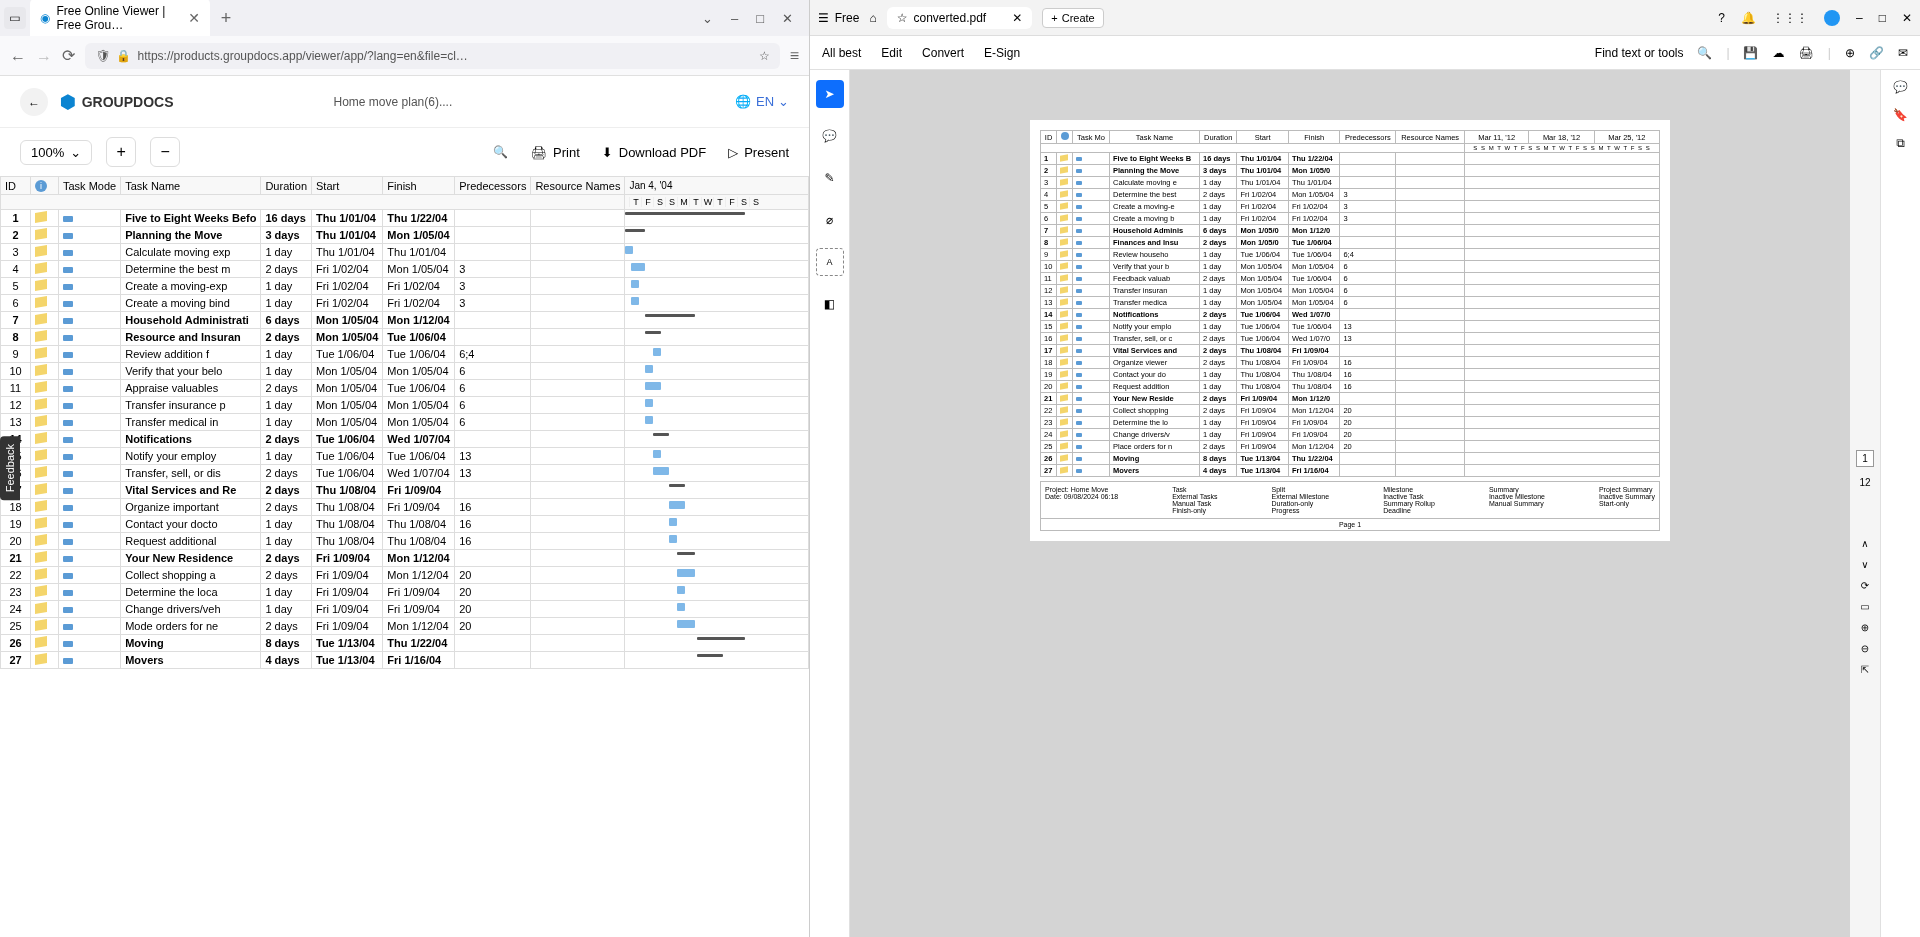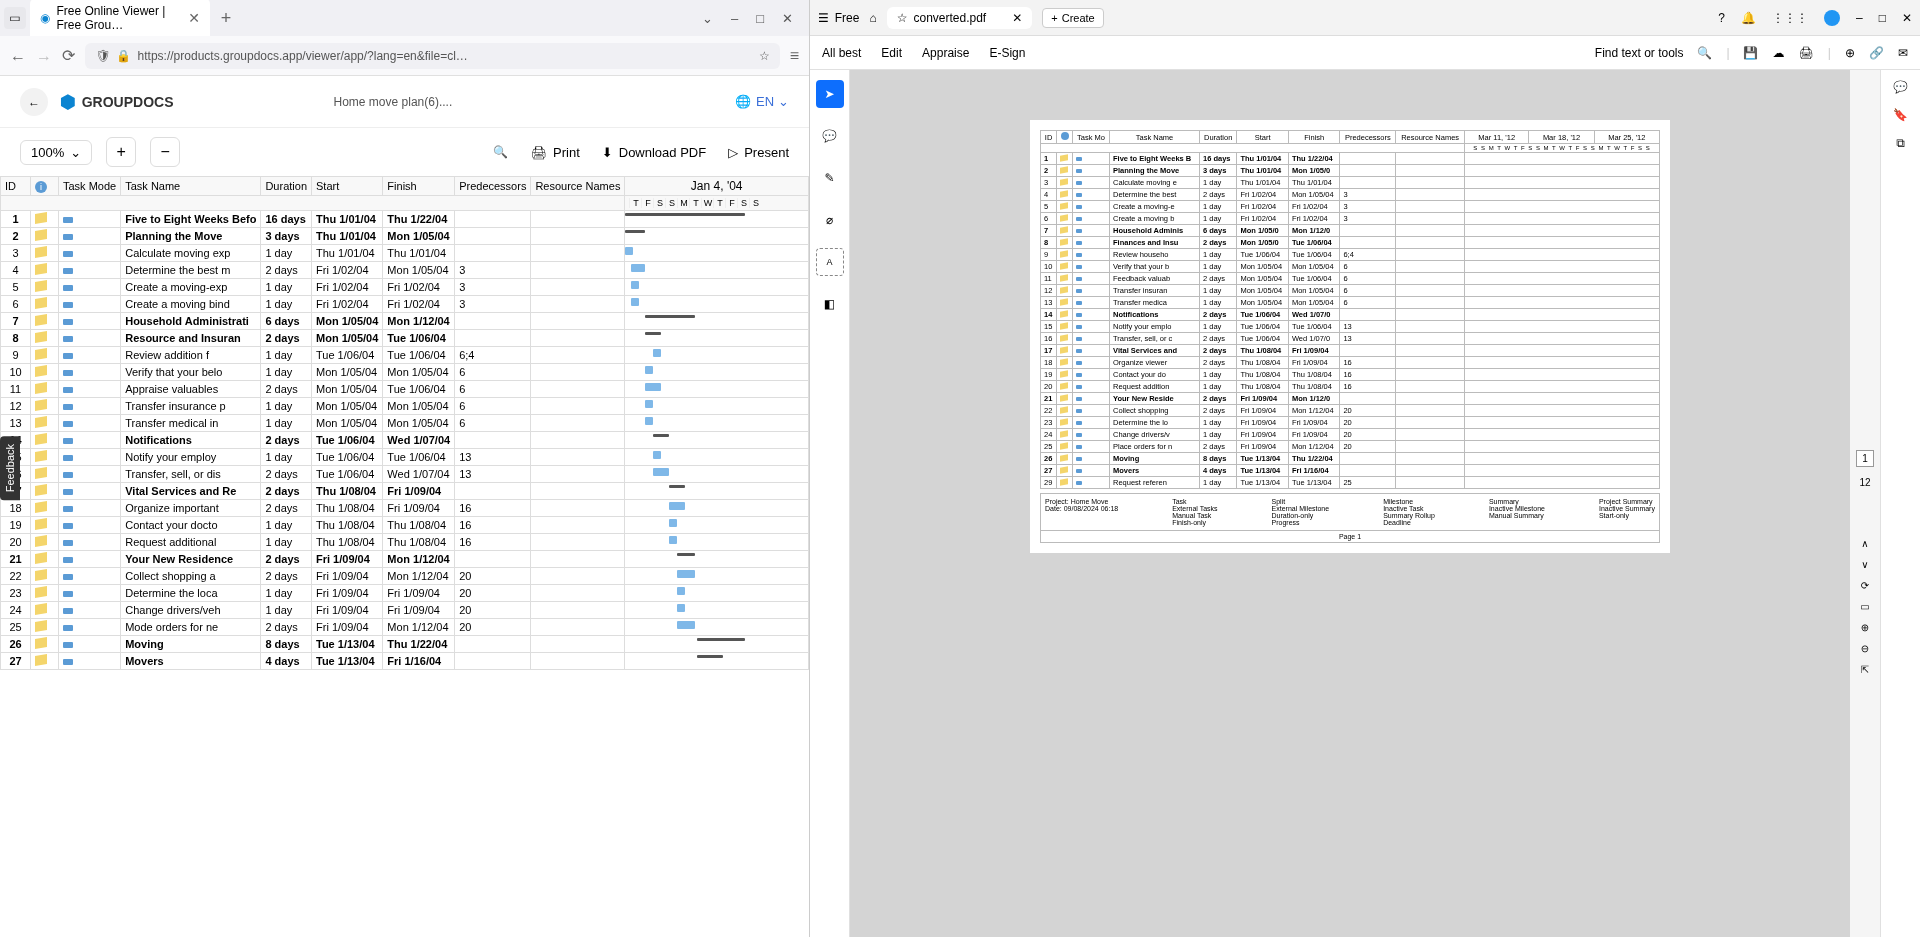--- a/index.html
+++ b/index.html
@@ -154,21 +154,21 @@
           <th style="width:30px">ID</th>
           <th style="width:28px"><span style="display:inline-block;width:12px;height:12px;border-radius:50%;background:#5b9bd5;color:#fff;font-size:9px;text-align:center;line-height:12px">i</span></th>
           <th style="width:46px">Task Mode</th>
           <th style="width:130px">Task Name</th>
           <th style="width:50px">Duration</th>
           <th style="width:70px">Start</th>
           <th style="width:70px">Finish</th>
           <th style="width:70px">Predecessors</th>
           <th style="width:90px">Resource Names</th>
           <th>
-            <div style="text-align:center;font-size:12px">Jan 4, '04</div>
+            <div style="font-size:10px">Jan 4, '04</div>
           </th>
         </tr>
         <tr>
           <th colspan="9"></th>
           <th>
               <div class="day-header" id="days-left">
                 <span>T</span>
                 <span>F</span>
                 <span>S</span>
                 <span>S</span>
@@ -589,21 +589,21 @@
       <span>⋮⋮⋮</span>
       <span style="width:16px;height:16px;border-radius:50%;background:#2196f3;display:inline-block"></span>
       <span>–</span>
       <span>□</span>
       <span>✕</span>
     </div>
   </div>
   <div class="pdf-toolbar">
     <span>All best</span>
     <span>Edit</span>
-    <span>Appraise</span>
+    <span>Convert</span>
     <span>E-Sign</span>
     <div class="pdf-tb-right">
       <span>Find text or tools</span>
       <span>🔍</span>
       <span style="color:#ccc">|</span>
       <span>💾</span>
       <span>☁</span>
       <span>🖨</span>
       <span style="color:#ccc">|</span>
       <span>⊕</span>
@@ -958,32 +958,20 @@
               </tr>
               <tr style="font-weight: 700;">
                 <td>27</td>
                 <td><span class="noteicon" style="width:8px;height:6px"></span></td>
                 <td><span class="blueicon" style="width:6px;height:4px"></span></td>
                 <td>Movers</td>
                 <td>4 days</td>
                 <td>Tue 1/13/04</td>
                 <td>Fri 1/16/04</td>
                 <td></td>
-                <td></td>
-                <td colspan="3"></td>
-              </tr>
-              <tr>
-                <td>29</td>
-                <td><span class="noteicon" style="width:8px;height:6px"></span></td>
-                <td><span class="blueicon" style="width:6px;height:4px"></span></td>
-                <td>Request referen</td>
-                <td>1 day</td>
-                <td>Tue 1/13/04</td>
-                <td>Tue 1/13/04</td>
-                <td>25</td>
                 <td></td>
                 <td colspan="3"></td>
               </tr>
             </tbody>
         </table>
         <div class="pdf-legend">
           <div>
             <div>Project: Home Move</div>
             <div>Date: 09/08/2024 06:18</div>
           </div>

